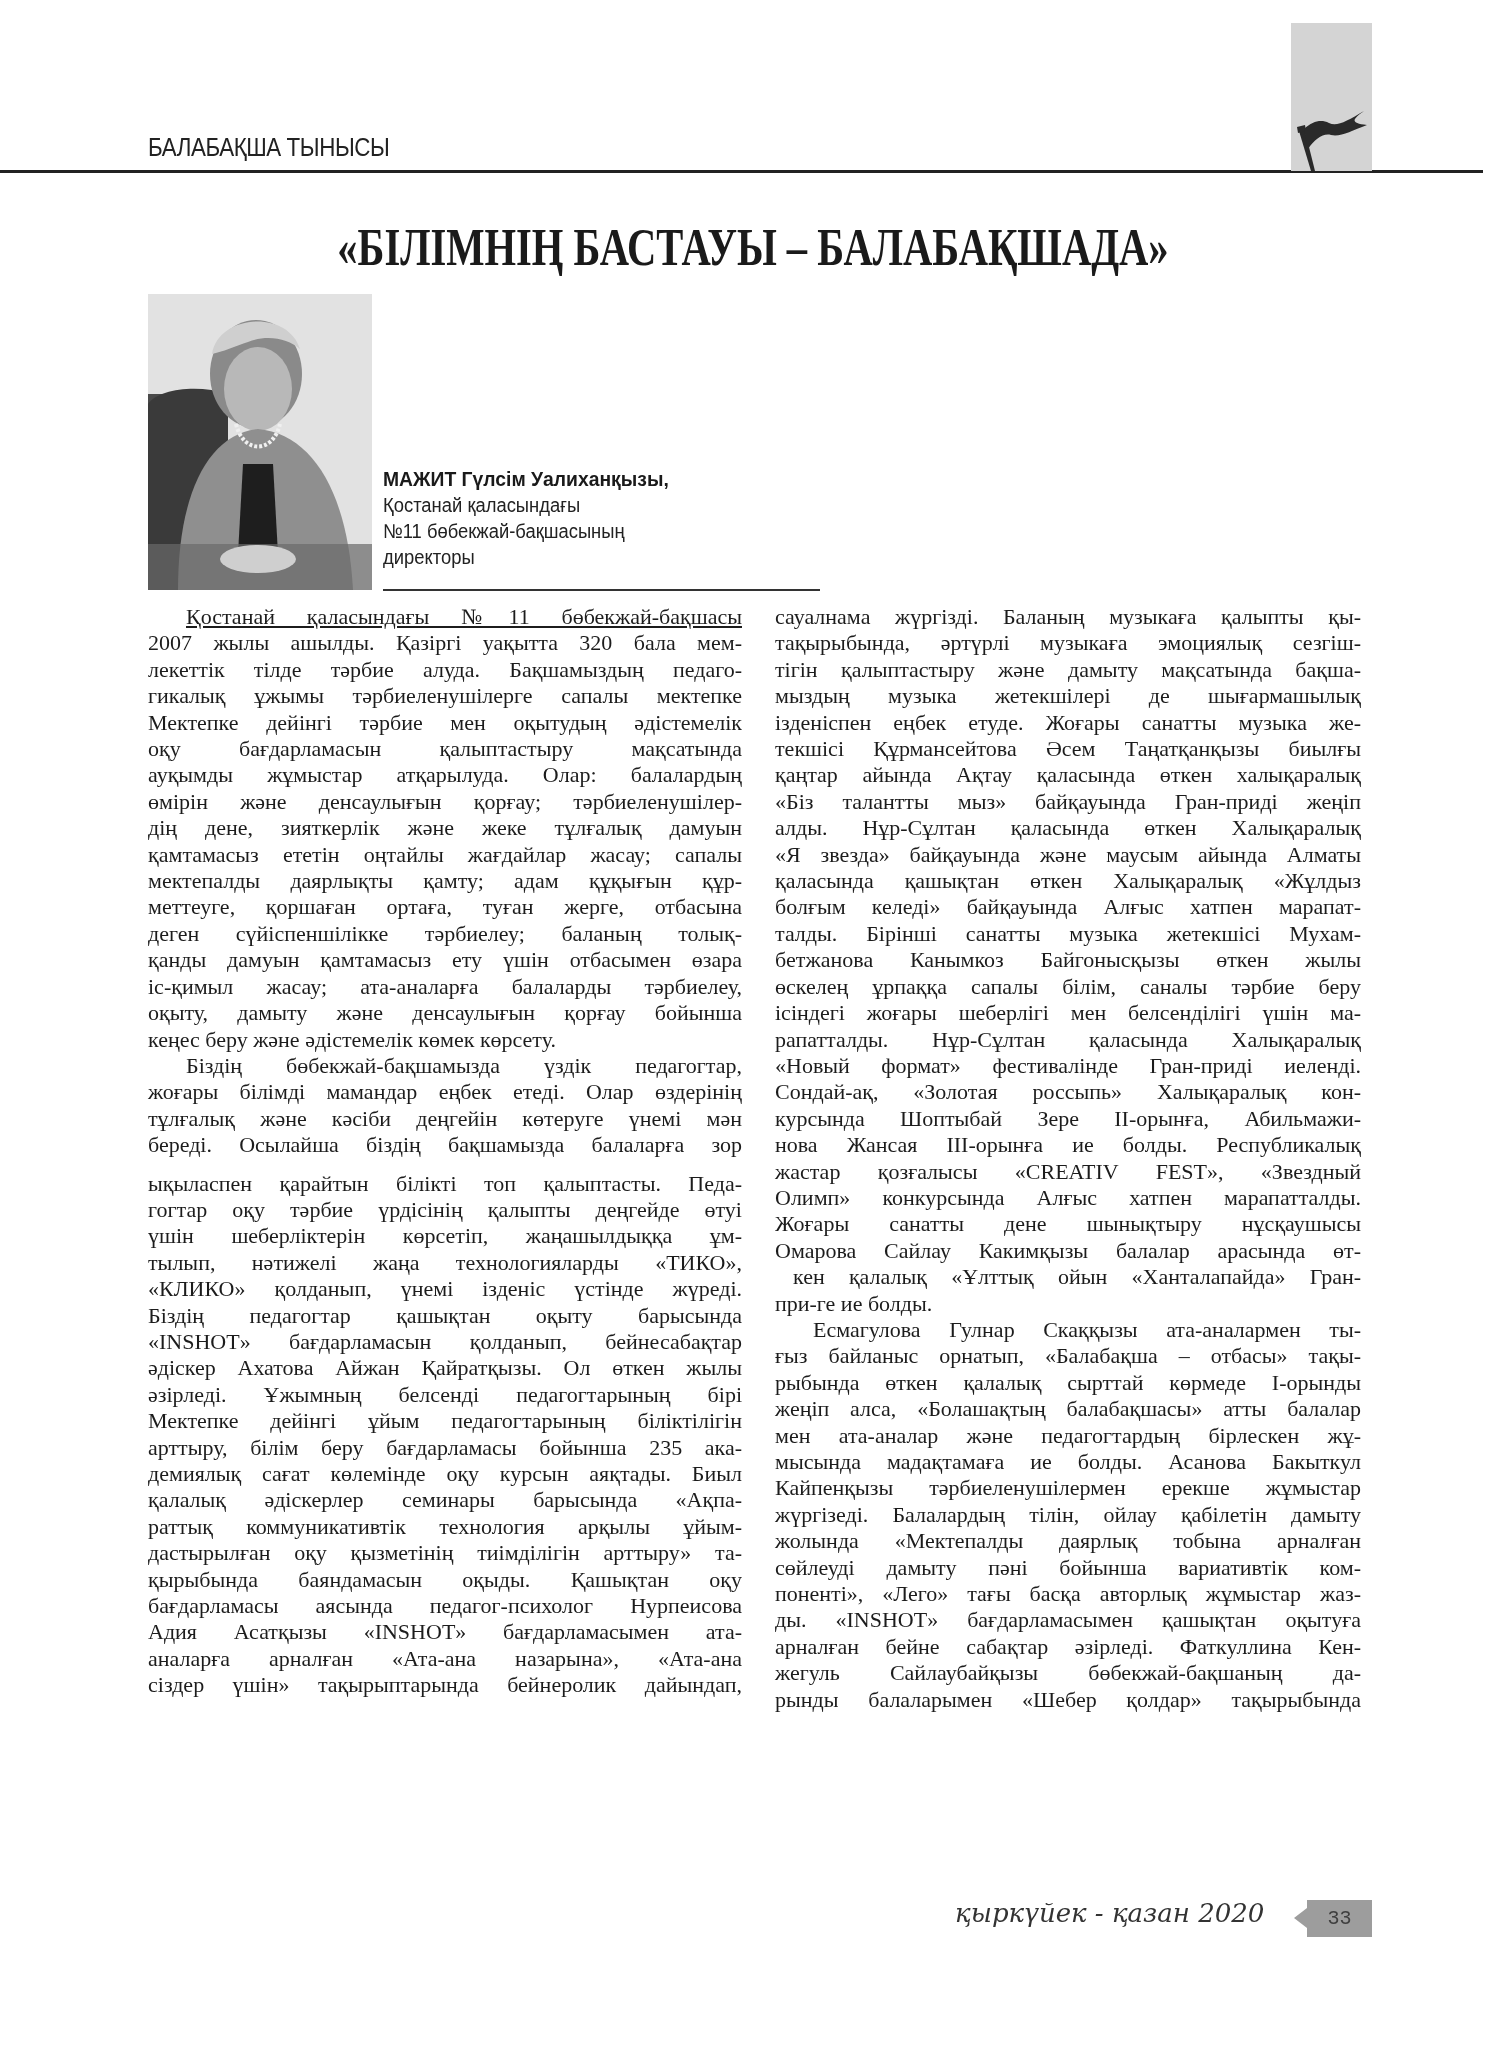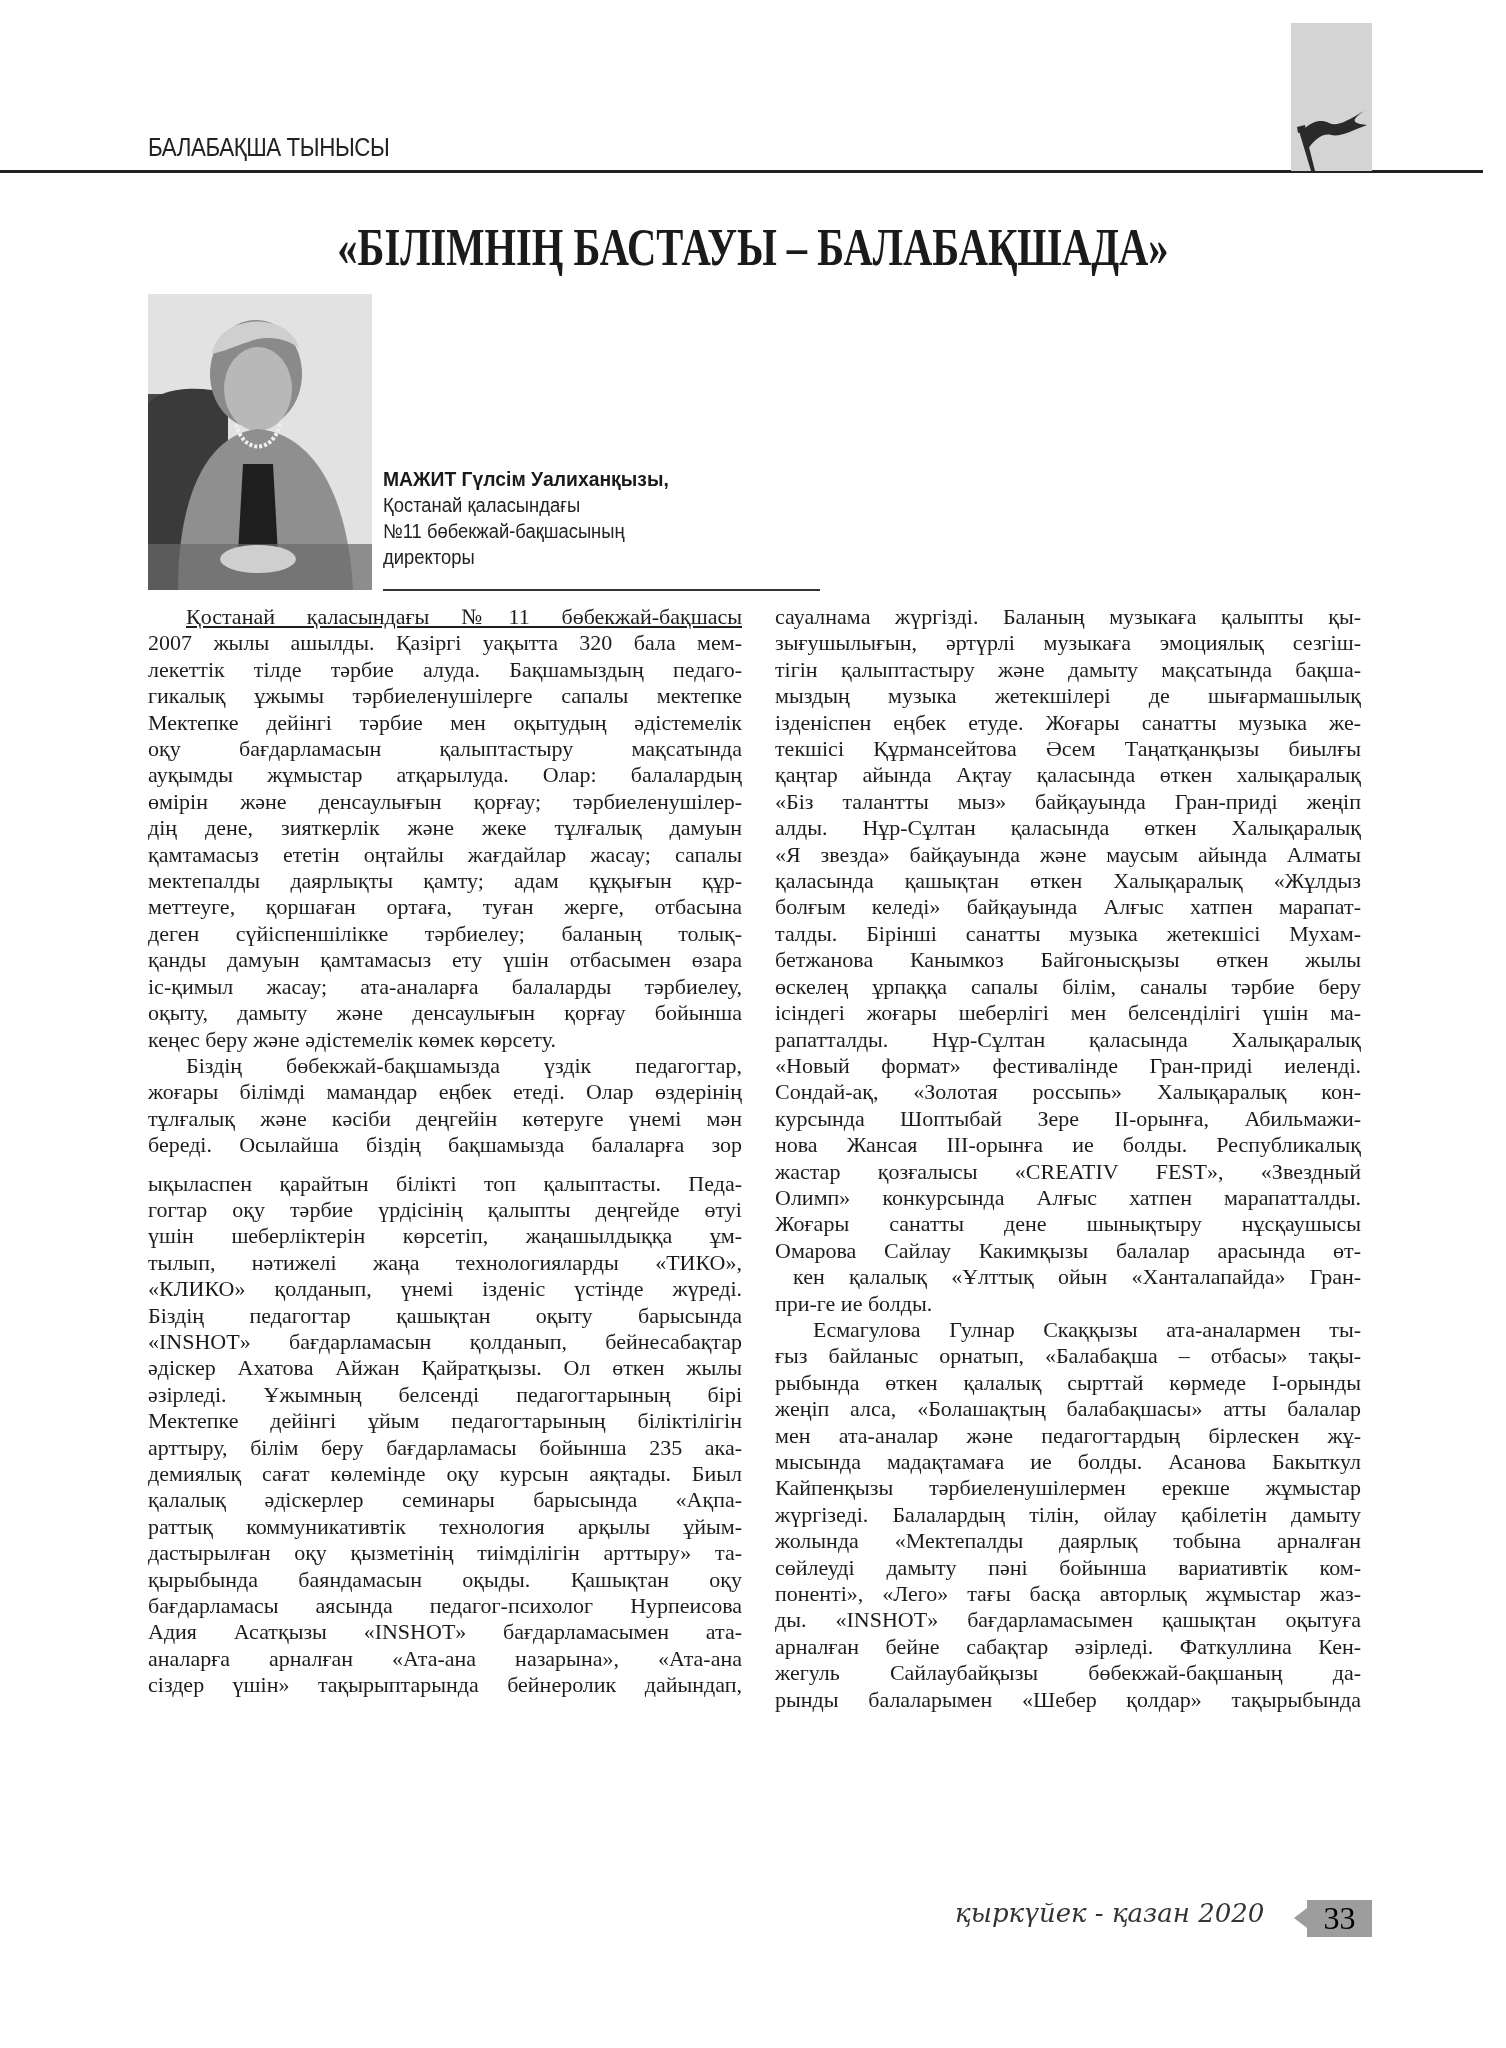--- a/index.html
+++ b/index.html
@@ -37,21 +37,21 @@
   .column.left { left: 148px; }
   .column.right { left: 775px; width: 586px; }
   .column .ln { display: block; text-align: justify; text-align-last: justify; white-space: nowrap; overflow: visible; }
   .column .ln.last { text-align-last: left; }
   .footer-text {
     position: absolute; left: 955px; top: 1898px;
     font-family: "DejaVu Serif", serif; font-style: italic; font-size: 26px; color: #333;
   }
   .page-num {
     position: absolute; left: 1307px; top: 1900px; width: 65px; height: 37px; background: #9d9d9d;
-    color: #000000; font-family: Liberation Serif, serif; font-size: 32px; line-height: 37px; text-align: center;
+    color: #404040; font-family: Liberation Mono, monospace; font-size: 20px; line-height: 37px; text-align: center;
   }
   .page-num::before {
     content: ""; position: absolute; left: -13px; top: 8px;
     border-top: 10px solid transparent; border-bottom: 10px solid transparent; border-right: 13px solid #9d9d9d;
   }
 </style>
 </head>
 <body>
 
 <div class="section-label">БАЛАБАҚША ТЫНЫСЫ</div>
@@ -128,21 +128,21 @@
     <span class="ln" style="white-space: normal;">раттық коммуникативтік технология арқылы ұйым-</span>
     <span class="ln" style="white-space: normal;">дастырылған оқу қызметінің тиімділігін арттыру» та-</span>
     <span class="ln" style="white-space: normal;">қырыбында баяндамасын оқыды. Қашықтан оқу</span>
     <span class="ln" style="white-space: normal;">бағдарламасы аясында педагог-психолог Нурпеисова</span>
     <span class="ln" style="white-space: normal;">Адия Асатқызы «INSHOT» бағдарламасымен ата-</span>
     <span class="ln" style="white-space: normal;">аналарға арналған «Ата-ана назарына», «Ата-ана</span>
     <span class="ln" style="text-align-last: justify; white-space: normal;">сіздер үшін» тақырыптарында бейнеролик дайындап,</span>
   </div>
 <div class="column right" id="col-right">
     <span class="ln" style="white-space: normal;">сауалнама жүргізді. Баланың музыкаға қалыпты қы-</span>
-    <span class="ln" style="white-space: normal;">зығушылығын, әртүрлі музыкаға эмоциялық сезгіш-</span>
+    <span class="ln" style="white-space: normal;">тақырыбында, әртүрлі музыкаға эмоциялық сезгіш-</span>
     <span class="ln" style="white-space: normal;">тігін қалыптастыру және дамыту мақсатында бақша-</span>
     <span class="ln" style="white-space: normal;">мыздың музыка жетекшілері де шығармашылық</span>
     <span class="ln" style="white-space: normal;">ізденіспен еңбек етуде. Жоғары санатты музыка же-</span>
     <span class="ln" style="white-space: normal;">текшісі Құрмансейтова Әсем Таңатқанқызы биылғы</span>
     <span class="ln" style="white-space: normal;">қаңтар айында Ақтау қаласында өткен халықаралық</span>
     <span class="ln" style="white-space: normal;">«Біз талантты мыз» байқауында Гран-приді жеңіп</span>
     <span class="ln" style="white-space: normal;">алды. Нұр-Сұлтан қаласында өткен Халықаралық</span>
     <span class="ln" style="white-space: normal;">«Я звезда» байқауында және маусым айында Алматы</span>
     <span class="ln" style="white-space: normal;">қаласында қашықтан өткен Халықаралық «Жұлдыз</span>
     <span class="ln" style="white-space: normal;">болғым келеді» байқауында Алғыс хатпен марапат-</span>

